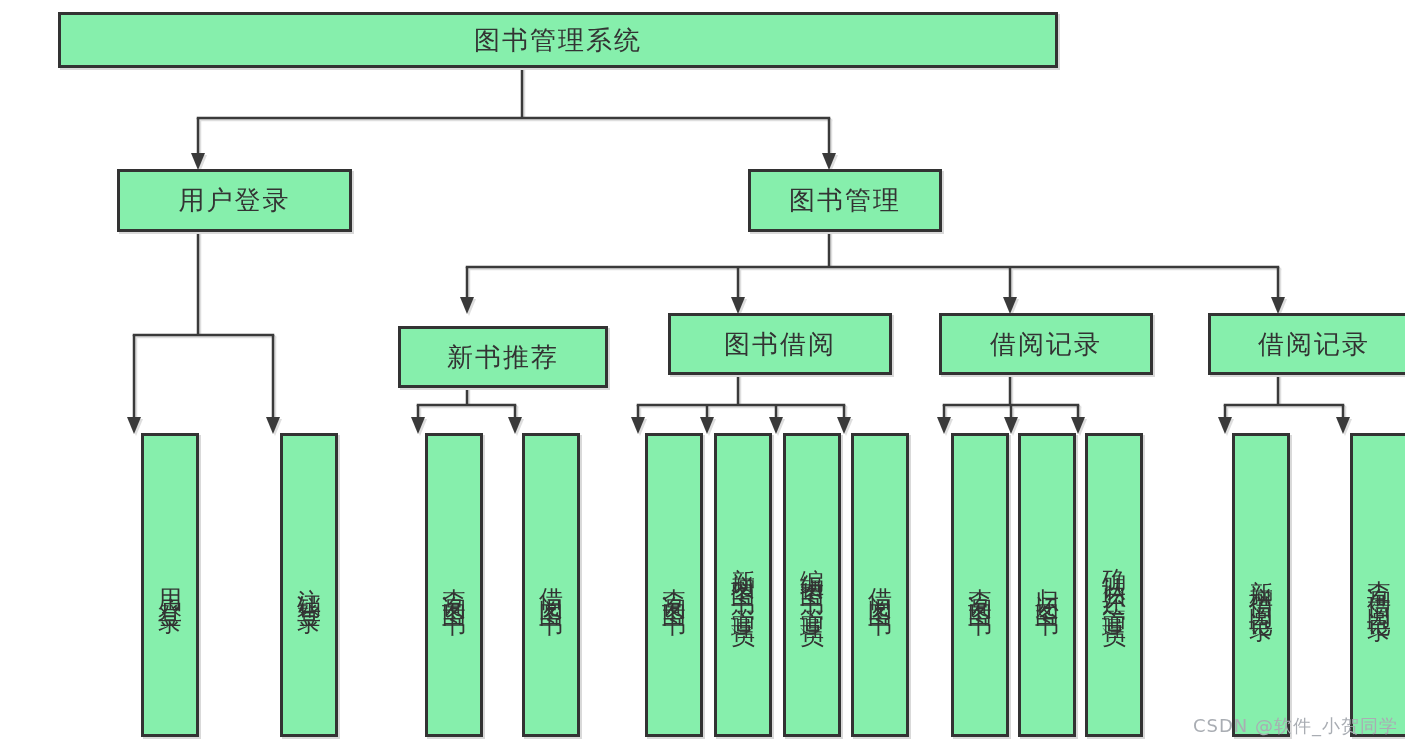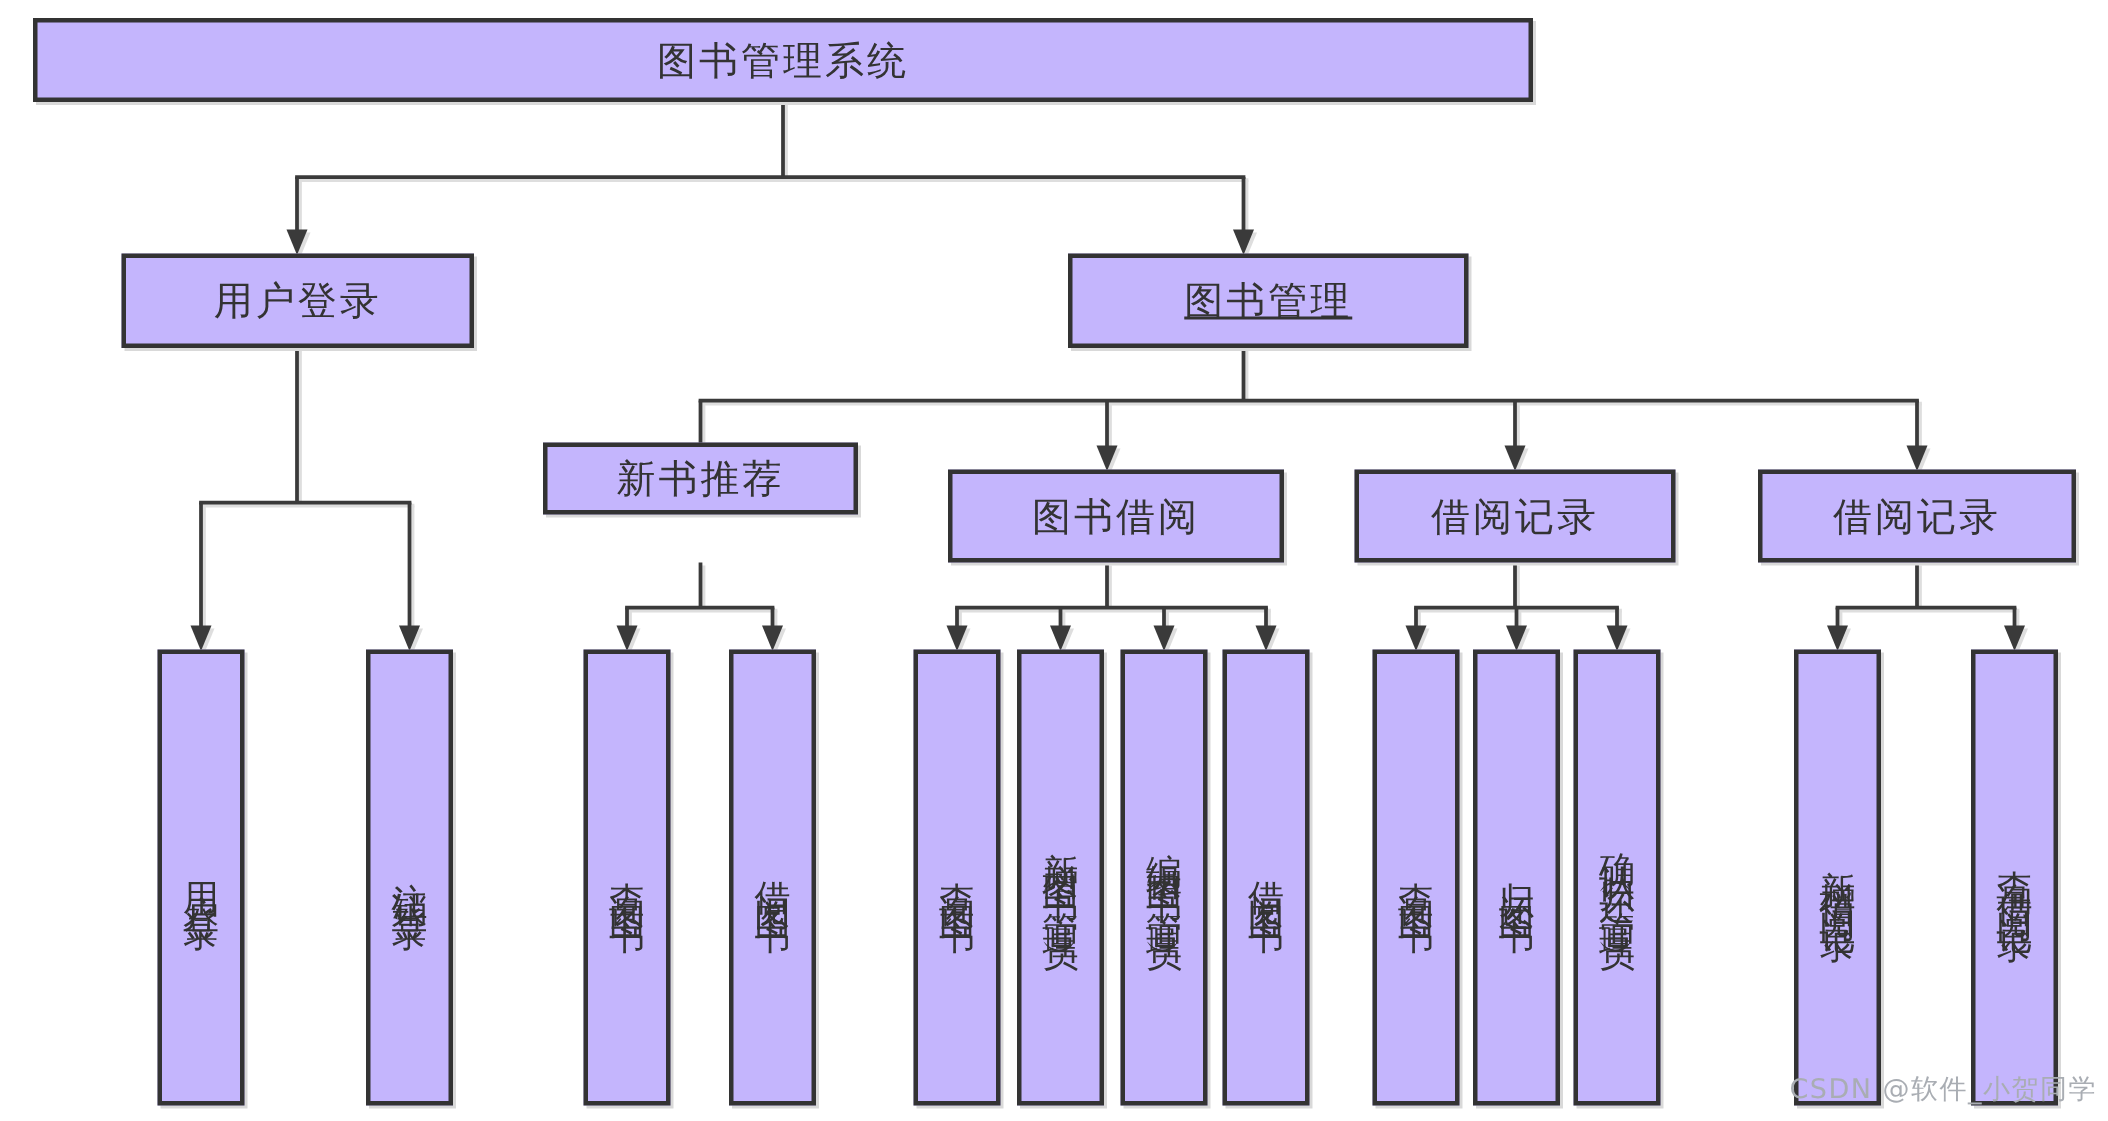--- a/index.html
+++ b/index.html
@@ -17,46 +17,47 @@
   }
   #connectors {
     position: absolute;
     left: 0; top: 0;
     width: 1405px; height: 747px;
     filter: drop-shadow(2px 2px 0 rgba(160,160,160,0.35));
   }
   .node {
     position: absolute;
     box-sizing: border-box;
-    background: #c4b5fd;
+    background: #86efac;
     border: 3px solid #333333;
     box-shadow: 2px 2px 0 0 #d9d9d9;
     color: #333333;
     display: flex;
     align-items: center;
     justify-content: center;
     text-align: right;
+    margin-left: 36px;
   }
   .h-node {
     font-size: 26px;
     letter-spacing: 2px;
     white-space: nowrap;
   }
   .v-node {
     writing-mode: vertical-rl;
     text-orientation: mixed;
     font-size: 24px;
     letter-spacing: 8px;
     line-height: 1;
   }
   
   .n-root          { left: 22px;   top: 12px;  width: 1000px; height: 56px; }
   .n-user-login    { left: 81px;   top: 169px; width: 235px;  height: 63px; }
-  .n-book-mgmt     { left: 712px;  top: 169px; width: 267px;  height: 63px; text-decoration: underline; }
-  .n-new-book-rec  { left: 362px;  top: 295px; width: 210px;  height: 48px; }
+  .n-book-mgmt     { left: 712px;  top: 169px; width: 194px;  height: 63px; }
+  .n-new-book-rec  { left: 362px;  top: 326px; width: 210px;  height: 62px; }
   .n-book-borrow   { left: 632px;  top: 313px; width: 224px;  height: 62px; }
   .n-cur-borrow    { left: 903px;  top: 313px; width: 214px;  height: 62px; }
   .n-borrow-record { left: 1172px; top: 313px; width: 212px;  height: 62px; }
   .leaf            { top: 433px; width: 58px; height: 304px; }
   .n-l1  { left: 105px; }
   .n-l2  { left: 244px; }
   .n-l3  { left: 389px; }
   .n-l4  { left: 486px; }
   .n-l5  { left: 609px; }
   .n-l6  { left: 678px; }

